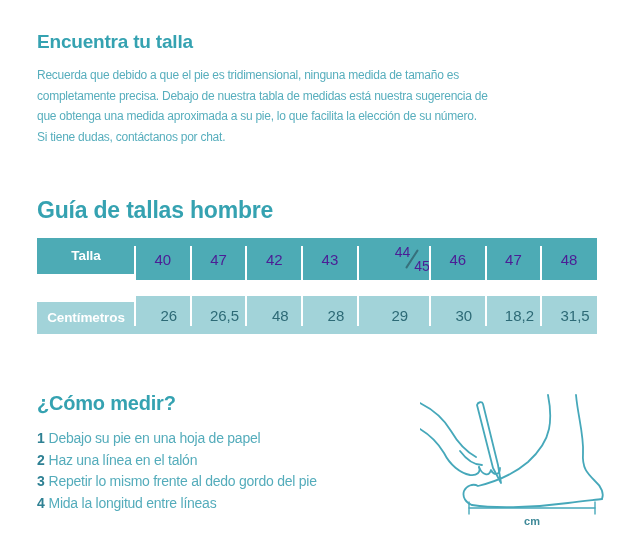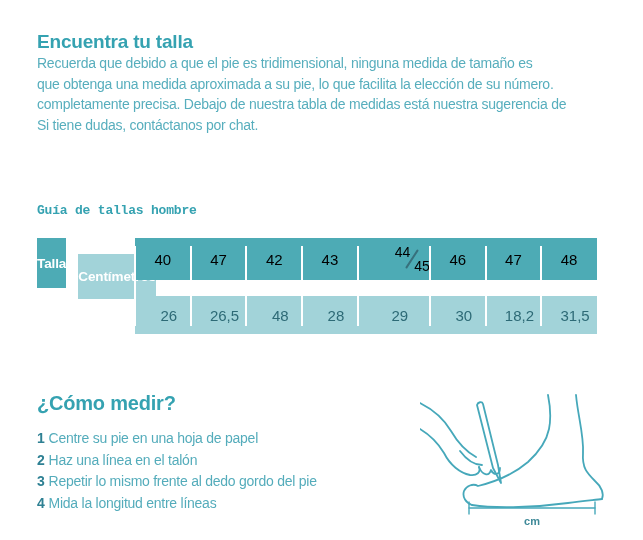--- a/index.html
+++ b/index.html
@@ -3,39 +3,39 @@
 <meta charset="utf-8">
 <style>
   * { margin:0; padding:0; box-sizing:border-box; }
   html,body { background:#ffffff; }
   .page {
     position:relative; width:643px; height:540px; background:#ffffff;
     font-family:"Liberation Sans", sans-serif; overflow:hidden;
   }
   .h { position:absolute; left:37px; color:#35a2b1; font-weight:bold; letter-spacing:-0.2px; }
   .h1 { top:31px;  font-size:19px; }
-  .h2 { top:203px; font-size:13px;font-family:Liberation Mono, monospace; }
+  .h2 { top:197px; font-size:23px; }
   .h3 { top:392px; font-size:20px; }
   .intro {
-    position:absolute; left:37px; top:53px;
-    font-size:14px; line-height:20.5px; color:#57aebd; letter-spacing:-0.25px;
+    position:absolute; left:37px; top:65px;
+    font-size:12px; line-height:20.5px; color:#57aebd; letter-spacing:-0.25px;
     white-space:nowrap;
   }
   
   .table { position:absolute; left:37px; top:238px; width:560px; height:96px; display:flex; }
-  .labelcol { width:98px; display:flex; flex-direction:row;gap:12px; }
+  .labelcol { width:98px; display:flex; flex-direction:column;gap:12px; }
   .col { flex:1; display:flex; flex-direction:column; position:relative; }
   .col::before {
     content:""; position:absolute; left:-1px; top:8px; bottom:8px; width:2px; background:#ffffff;
   }
   .cell { display:flex; align-items:center; justify-content:center; }
   .head { height:50px; background:#4dabb5; }
   .val  { height:45px; background:#a2d3d9;margin-top:16px; }
   .label { color:#ffffff; font-weight:bold; font-size:13.5px; letter-spacing:-0.1px; }
-  .head.num { color:#000000; font-size:15px; }
+  .head.num { color:#4c1d95; font-size:15px; }
   .val.num  { color:#2d6a76; font-size:15px;padding-left:12px; }
   .split { display:flex; align-items:center; font-size:14px; }
   .sp-top { transform:translateY(-7px);margin-left:37px; }
   .sp-bottom { transform:translateY(7px); }
   .slash { width:2px; height:22px; background:#37707c; transform:rotate(33deg); margin:0 1px; border-radius:1px; }
   
   .steps {
     position:absolute; left:37px; top:428px;
     font-size:14px; line-height:21.6px; color:#54acbb; letter-spacing:-0.25px; white-space:nowrap;
   }
@@ -51,22 +51,22 @@
 </style>
 </head>
 <body>
 
 <div class="page">
 
   <div class="h h1">Encuentra tu talla</div>
 
   <div class="intro">
     <div>Recuerda que debido a que el pie es tridimensional, ninguna medida de tamaño es</div>
+    <div>completamente precisa. Debajo de nuestra tabla de medidas está nuestra sugerencia de</div>
     <div>que obtenga una medida aproximada a su pie, lo que facilita la elección de su número.</div>
-    <div>completamente precisa. Debajo de nuestra tabla de medidas está nuestra sugerencia de</div>
     <div>Si tiene dudas, contáctanos por chat.</div>
   </div>
 
   <div class="h h2">Guía de tallas hombre</div>
 
   <div class="table">
     <div class="labelcol">
       <div class="cell head label">Talla</div>
       <div class="cell val label">Centímetros</div>
     </div>
@@ -107,21 +107,21 @@
     </div>
     <div class="col">
       <div class="cell head num">48</div>
       <div class="cell val num">31,5</div>
     </div>
   </div>
 
   <div class="h h3">¿Cómo medir?</div>
 
   <div class="steps">
-    <div class="step"><b>1</b><span>Centre su pie en una hoja de papel</span></div>
+    <div class="step"><b>1</b><span>Debajo su pie en una hoja de papel</span></div>
     <div class="step"><b>2</b><span>Haz una línea en el talón</span></div>
     <div class="step"><b>3</b><span>Repetir lo mismo frente al dedo gordo del pie</span></div>
     <div class="step"><b>4</b><span>Mida la longitud entre líneas</span></div>
   </div>
 
   <svg class="illus" width="200" height="145" viewBox="0 0 200 145">
 
     <path d="M 156,6 C 158,28 164,46 163,64 C 162,79 167,84 175,92 C 182,98 184,105 182,110"></path>
 
     <path d="M 52,116 C 78,120 118,118 148,114 C 162,112 174,111 182,110"></path>

